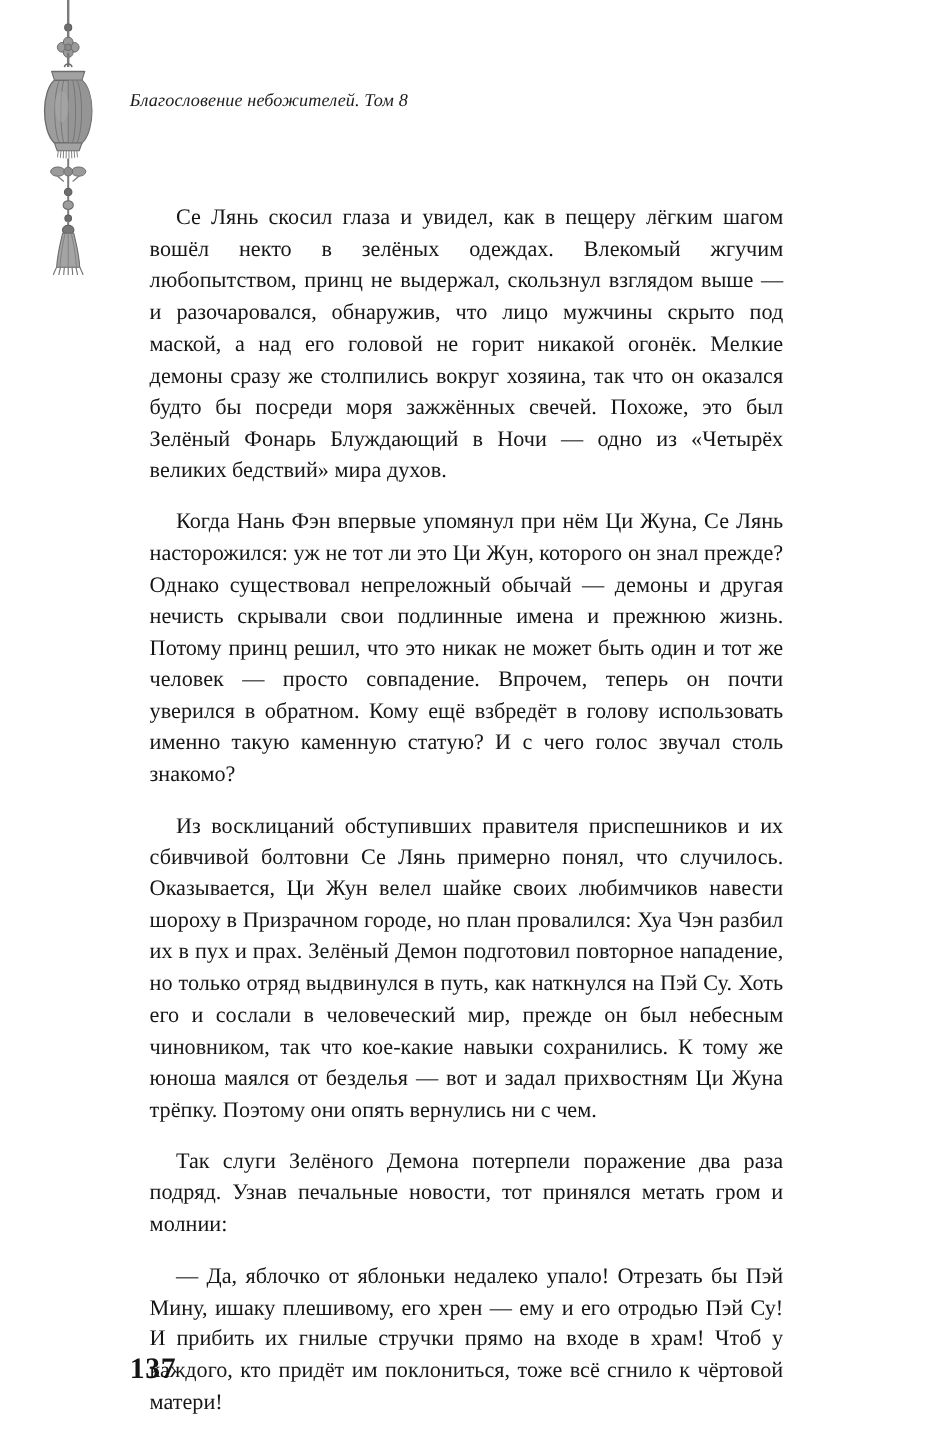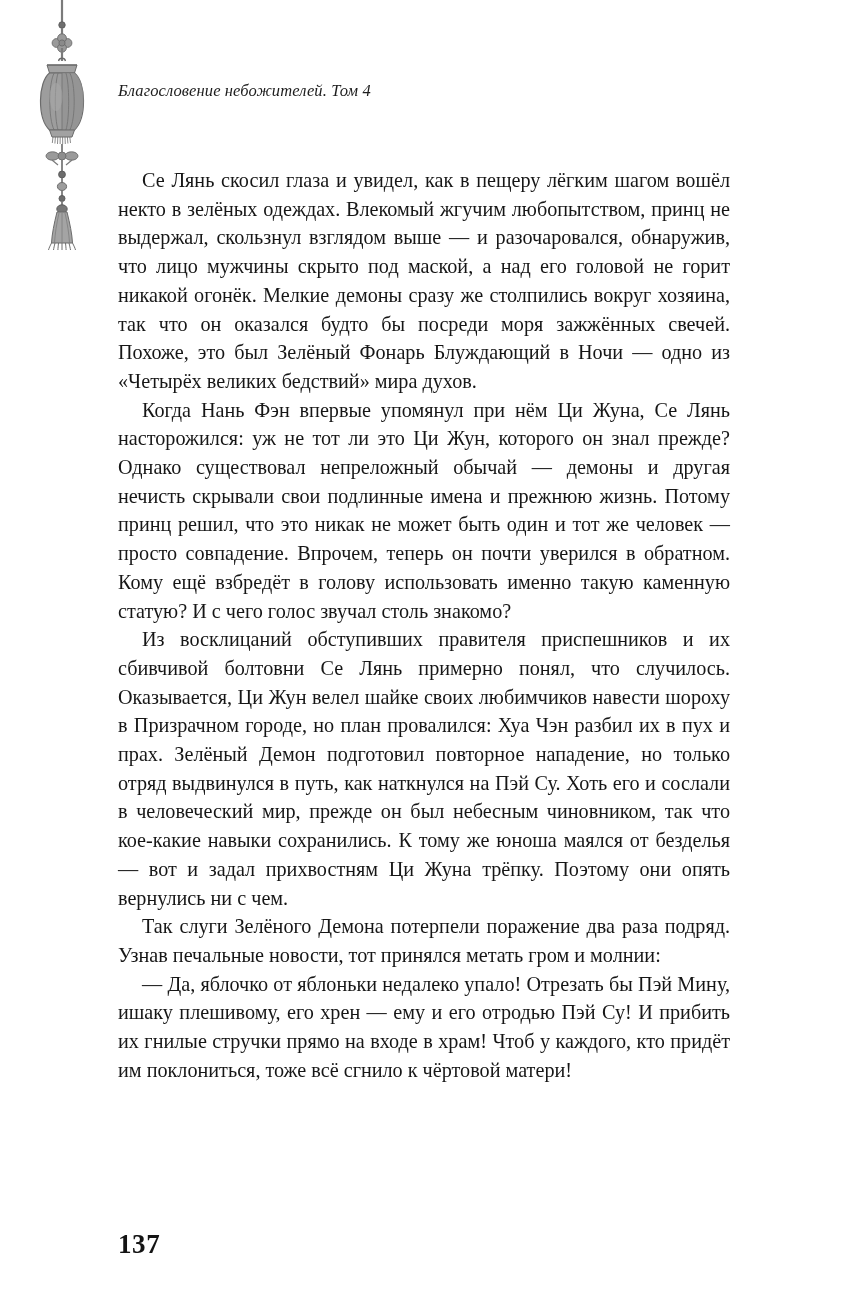--- a/index.html
+++ b/index.html
@@ -51,21 +51,21 @@
 
   
   .text-column {
     position: absolute;
     left: 118px;
     top: 166px;
     width: 612px;
   }
 
   .para {
-    margin: 0;
+    margin: 18px;
     font-size: 20.2px;
     line-height: 28.7px;
     text-align: justify;
     text-align-last: left;
     color: #161616;
     hyphens: manual;
     text-indent: 0;
   }
   .para .ind {
     display: inline-block;
@@ -177,21 +177,21 @@
           <path d="M30.5 243 C 30.2 246, 30 248, 29.9 250"></path>
           <path d="M34 243 L34 250"></path>
           <path d="M37.5 243 C 37.8 246, 38 248, 38.1 250"></path>
           <path d="M41 243 C 41.7 246, 42.2 248, 42.5 250"></path>
           <path d="M44.5 243 C 46 246, 47 248, 47.5 250"></path>
         </g>
       </g>
     </svg>
   </div>
 
-  <div class="running-head">Благословение небожителей. Том 4</div>
+  <div class="running-head">Благословение небожителей. Том 8</div>
 
   <div class="text-column">
     <p class="para"><span class="ind"></span><span>Се Лянь скосил глаза и увидел, как в пещеру лёгким шагом вошёл некто в зелёных одеждах. Влекомый жгучим любопытством, принц не выдержал, скользнул взглядом выше — и разочаровался, обнаружив, что лицо мужчины скрыто под маской, а над его головой не горит никакой огонёк. Мелкие демоны сразу же столпились вокруг хозяина, так что он оказался будто бы посреди моря зажжённых свечей. Похоже, это был Зелёный Фонарь Блуждающий в Ночи — одно из «Четырёх великих бедствий» мира духов.</span></p>
     <p class="para"><span class="ind"></span><span>Когда Нань Фэн впервые упомянул при нём Ци Жуна, Се Лянь насторожился: уж не тот ли это Ци Жун, которого он знал прежде? Однако существовал непреложный обычай — демоны и другая нечисть скрывали свои подлинные имена и прежнюю жизнь. Потому принц решил, что это никак не может быть один и тот же человек — просто совпадение. Впрочем, теперь он почти уверился в обратном. Кому ещё взбредёт в голову использовать именно такую каменную статую? И с чего голос звучал столь знакомо?</span></p>
     <p class="para"><span class="ind"></span><span>Из восклицаний обступивших правителя приспешников и их сбивчивой болтовни Се Лянь примерно понял, что случилось. Оказывается, Ци Жун велел шайке своих любимчиков навести шороху в Призрачном городе, но план провалился: Хуа Чэн разбил их в пух и прах. Зелёный Демон подготовил повторное нападение, но только отряд выдвинулся в путь, как наткнулся на Пэй Су. Хоть его и сослали в человеческий мир, прежде он был небесным чиновником, так что кое-какие навыки сохранились. К тому же юноша маялся от безделья — вот и задал прихвостням Ци Жуна трёпку. Поэтому они опять вернулись ни с чем.</span></p>
     <p class="para"><span class="ind"></span><span>Так слуги Зелёного Демона потерпели поражение два раза подряд. Узнав печальные новости, тот принялся метать гром и молнии:</span></p>
     <p class="para"><span class="ind"></span><span>— Да, яблочко от яблоньки недалеко упало! Отрезать бы Пэй Мину, ишаку плешивому, его хрен — ему и его отродью Пэй Су! И прибить их гнилые стручки прямо на входе в храм! Чтоб у каждого, кто придёт им поклониться, тоже всё сгнило к чёртовой матери!</span></p>
   </div>
 
   <div class="folio">137</div>

